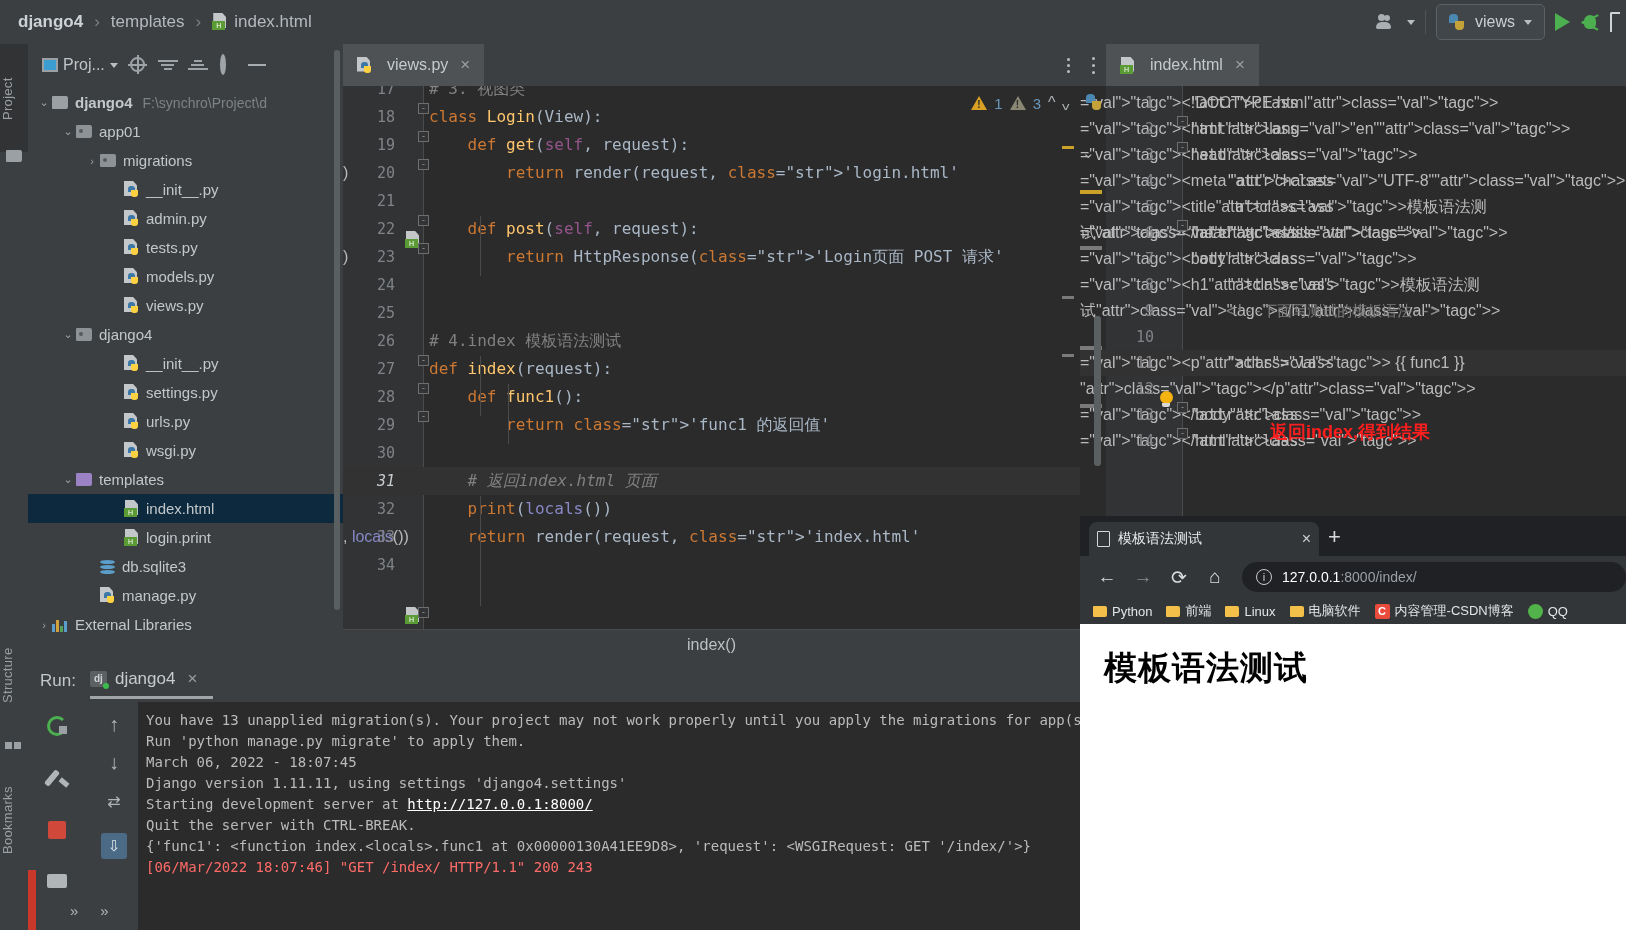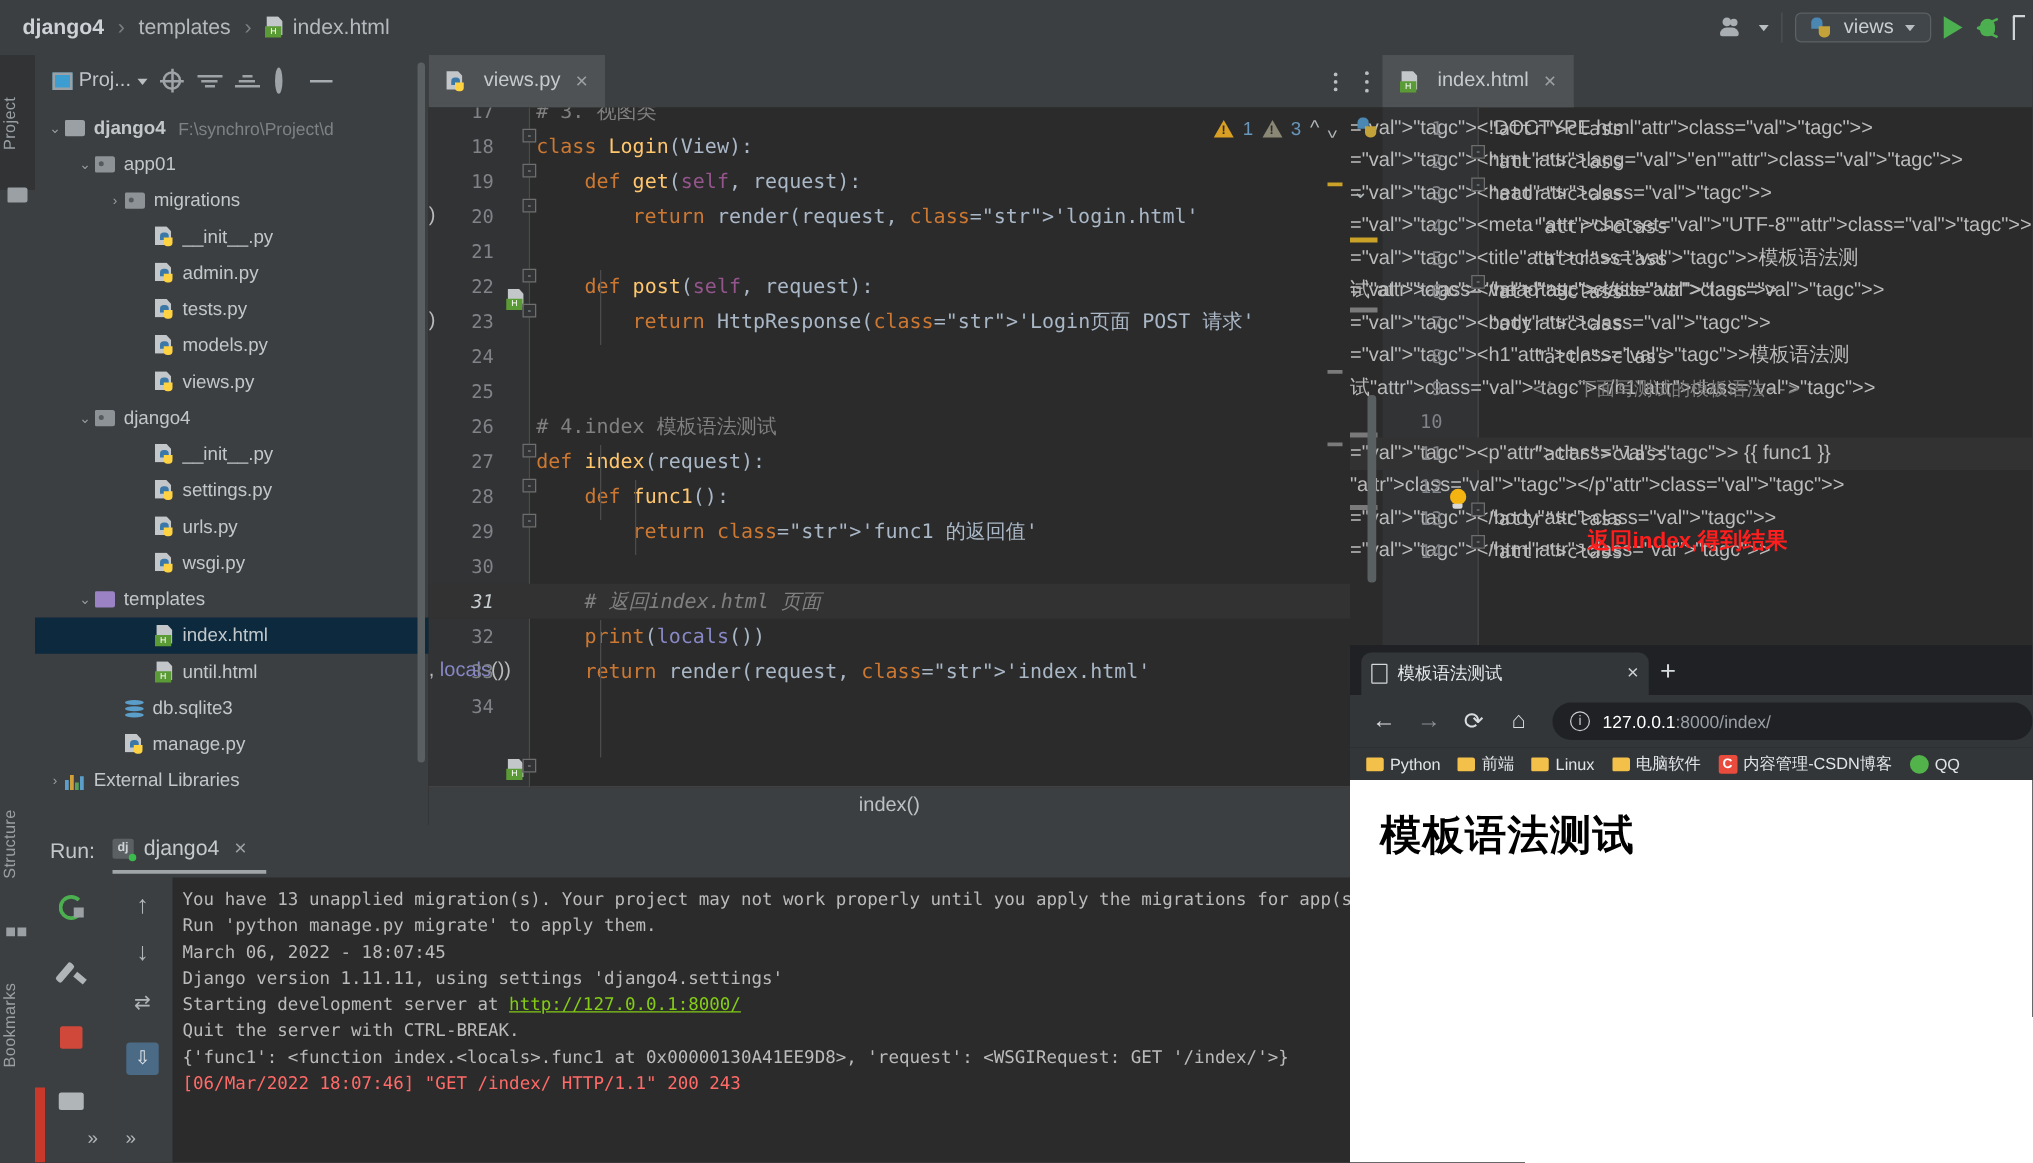--- a/index.html
+++ b/index.html
@@ -44,21 +44,21 @@
 
   .topright{ margin-left:auto; display:flex; align-items:center; gap:10px; padding-right:6px;}
   .people-ico{ width:26px;height:20px; position:relative; }
   .people-ico .h1{position:absolute;left:2px;top:2px;width:7px;height:7px;border-radius:50%;background:#a9aeb2;}
   .people-ico .h2{position:absolute;left:8px;top:3px;width:6px;height:6px;border-radius:50%;background:#a9aeb2;}
   .people-ico .b{position:absolute;left:0px;top:10px;width:15px;height:7px;border-radius:6px 6px 2px 2px;background:#a9aeb2;}
   .caret{ width:0;height:0;border-left:4px solid transparent;border-right:4px solid transparent;border-top:5px solid #b9bec1; }
   .vsep{ width:1px; height:24px; background:#4f5355; }
   .runconf{
     display:flex;align-items:center;gap:9px;border:1px solid #5c6164;border-radius:5px;
-    height:24px;padding:0 12px;background:#41464a;
+    height:36px;padding:0 12px;background:#41464a;
   }
   .runconf .lbl{ color:#c9ced1; font-size:16px;}
   .pysm{ width:17px;height:17px; position:relative;}
   .pysm .t{position:absolute;left:0;top:0;width:9px;height:9px;background:#4b87b3;border-radius:4px 4px 0 0;}
   .pysm .b{position:absolute;left:6px;top:7px;width:9px;height:9px;background:#c4a23a;border-radius:0 0 4px 4px;}
   .playbtn{ width:0;height:0;border-top:9px solid transparent;border-bottom:9px solid transparent;border-left:15px solid #4caf50;}
   .bugbtn{ width:20px;height:20px;position:relative;}
   .bugbtn .body{position:absolute;left:4px;top:3px;width:12px;height:14px;background:#4caf50;border-radius:6px 6px 5px 5px;}
   .bugbtn .ln{position:absolute;left:1px;width:18px;height:1.5px;background:#4caf50;}
 
@@ -192,21 +192,21 @@
   .runlabel{ color:#c1c6c9; font-size:17px;}
   .runtab{ display:flex; align-items:center; gap:8px; color:#c6cbce; font-size:17px; position:relative; padding-bottom:4px;}
   .djico{ width:17px;height:16px;background:#5b6063;color:#cfd4d7;font-size:10px;font-weight:bold;text-align:center;line-height:16px;border-radius:2px;position:relative;}
   .djico:after{content:"";position:absolute;right:-2px;bottom:-2px;width:6px;height:6px;border-radius:50%;background:#3bba4d;}
   .runtab .und{ position:absolute; left:0; right:-16px; bottom:-6px; height:3px; background:#a0a5a8;}
   #runToolbar{ position:absolute; left:0; top:42px; width:62px; height:228px; background:#3c3f41; display:flex; flex-direction:column; align-items:center; gap:10px; padding-top:12px;}
   .rtIcon{ width:28px;height:28px; position:relative; }
   #runStream{ position:absolute; left:110px; top:42px; right:0; bottom:0; background:#2b2b2b; padding:8px 0 0 8px; overflow:hidden;}
   #runArrows{ position:absolute; left:62px; top:42px; width:48px; height:228px; background:#3c3f41; display:flex;flex-direction:column;align-items:center;gap:22px;padding-top:14px;}
   .conline{ height:21px; line-height:21px; font-size:14px; color:#bbbbbb; white-space:pre; font-family:"DejaVu Sans Mono", monospace;}
-  .conline a{ color:#84cc16; text-decoration:underline;}
+  .conline a{ color:#ffffff; text-decoration:underline;}
   .conline.red{ color:#ff6b68; }
   #runBottomIcons{ position:absolute; left:28px; bottom:0; width:82px; height:40px; display:flex; align-items:center; gap:22px; padding-left:14px; color:#b0b5b8; font-size:15px;}
   .redbar{ position:absolute; left:0; bottom:0; width:8px; height:60px; background:#c9392b;}
 </style>
 </head>
 <body>
 
 <div id="topbar">
   <div class="crumbs">
     <span class="crumb bold">django4</span>
@@ -395,21 +395,21 @@
           <span class="tag">H</span>
         </span>
         <span>index.html</span>
       </div>
       <div class="trow">
         <span class="arrow" style="margin-left: 80px;"></span>
         <span class="htmlicon">
           <span class="pg"></span>
           <span class="tag">H</span>
         </span>
-        <span>until.html</span>
+        <span>login.print</span>
       </div>
       <div class="trow">
         <span class="arrow" style="margin-left: 56px;"></span>
         <span class="dbico">
           <i style="top:0"></i>
           <i style="top:5px"></i>
           <i style="top:10px"></i>
         </span>
         <span>db.sqlite3</span>
       </div>

